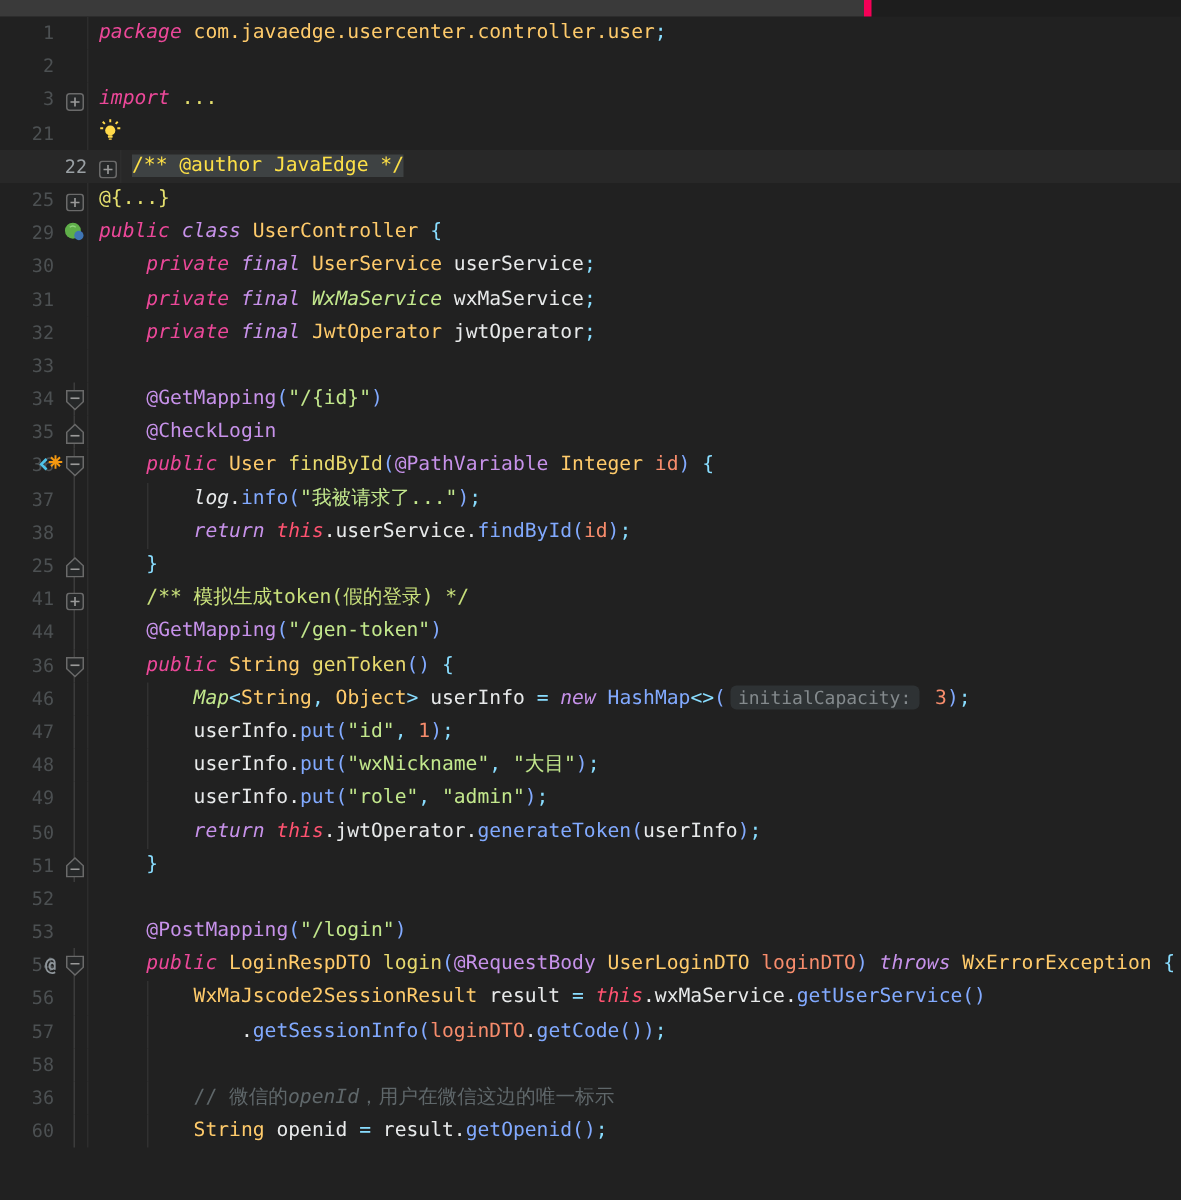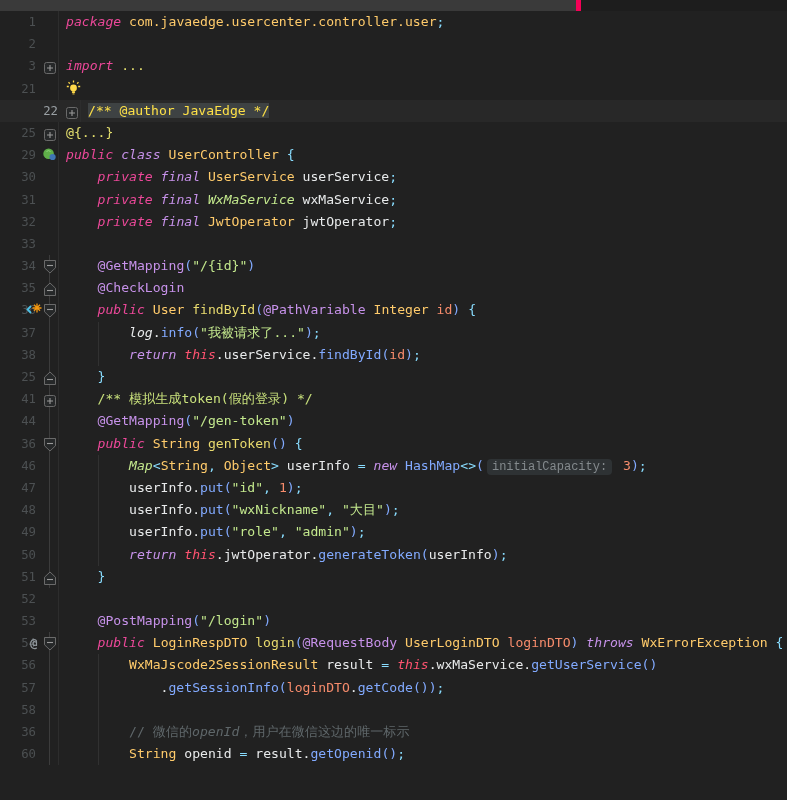--- a/index.html
+++ b/index.html
@@ -45,21 +45,21 @@
   .nu{color:#f78c6c;}                     
   .pa{color:#f78c6c;}                     
   .cy{color:#89ddff;}                     
   .bl{color:#82aaff;}                     
   .cm{color:#5f676a;}                     
   .cmi{color:#5f676a;font-style:italic;}
   .dc{color:#c9e17c;text-align:center;}                     
   .fy{color:#e5e06e;}                     
   .fw{color:#fde047;background:#3e4243;margin-top:44px;}  
   .ih{display:inline-block;background:#2e3234;color:#848a8d;border-radius:4px;
-      padding:0 5px;margin:0 3px;font-size:12px;line-height:16px;font-style:normal;font-family:Liberation Mono, monospace;}
+      padding:0 5px;margin:0 3px;font-size:12px;line-height:16px;font-style:normal;}
 </style>
 </head>
 <body>
 
 <div class="topbar">
   <div class="active"></div>
   <div class="accent"></div>
 </div>
 
 <div class="editor">

